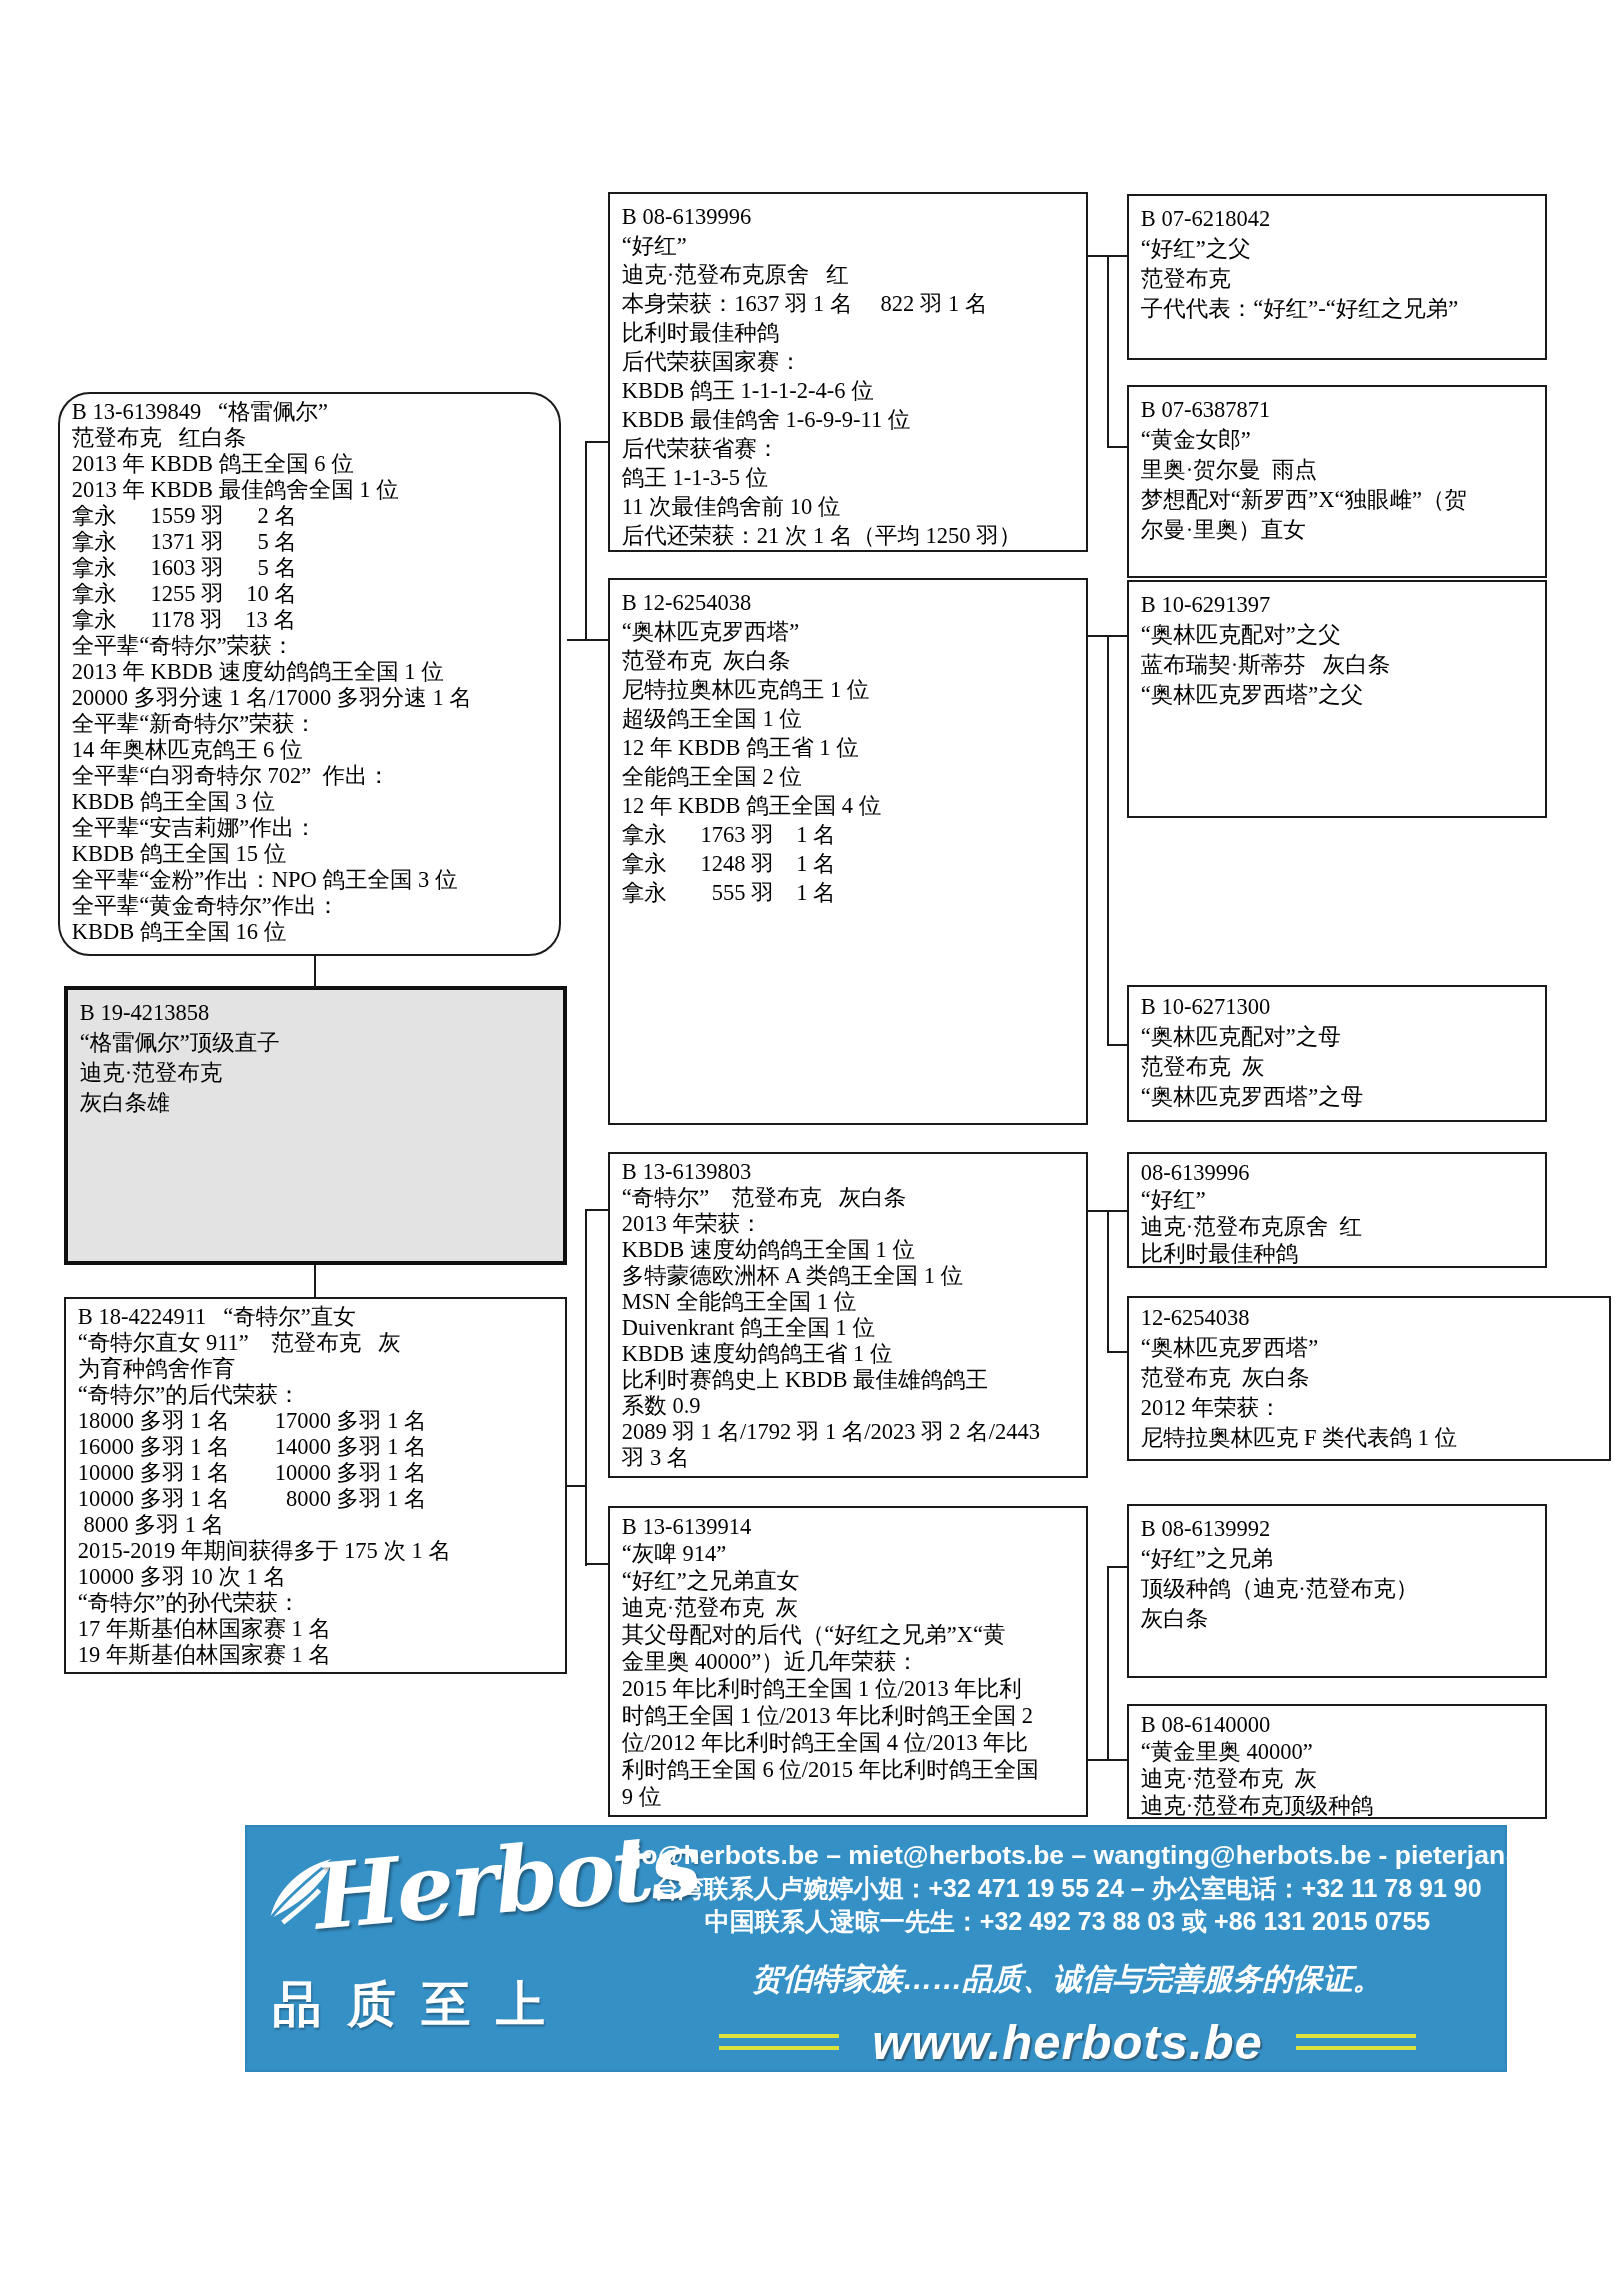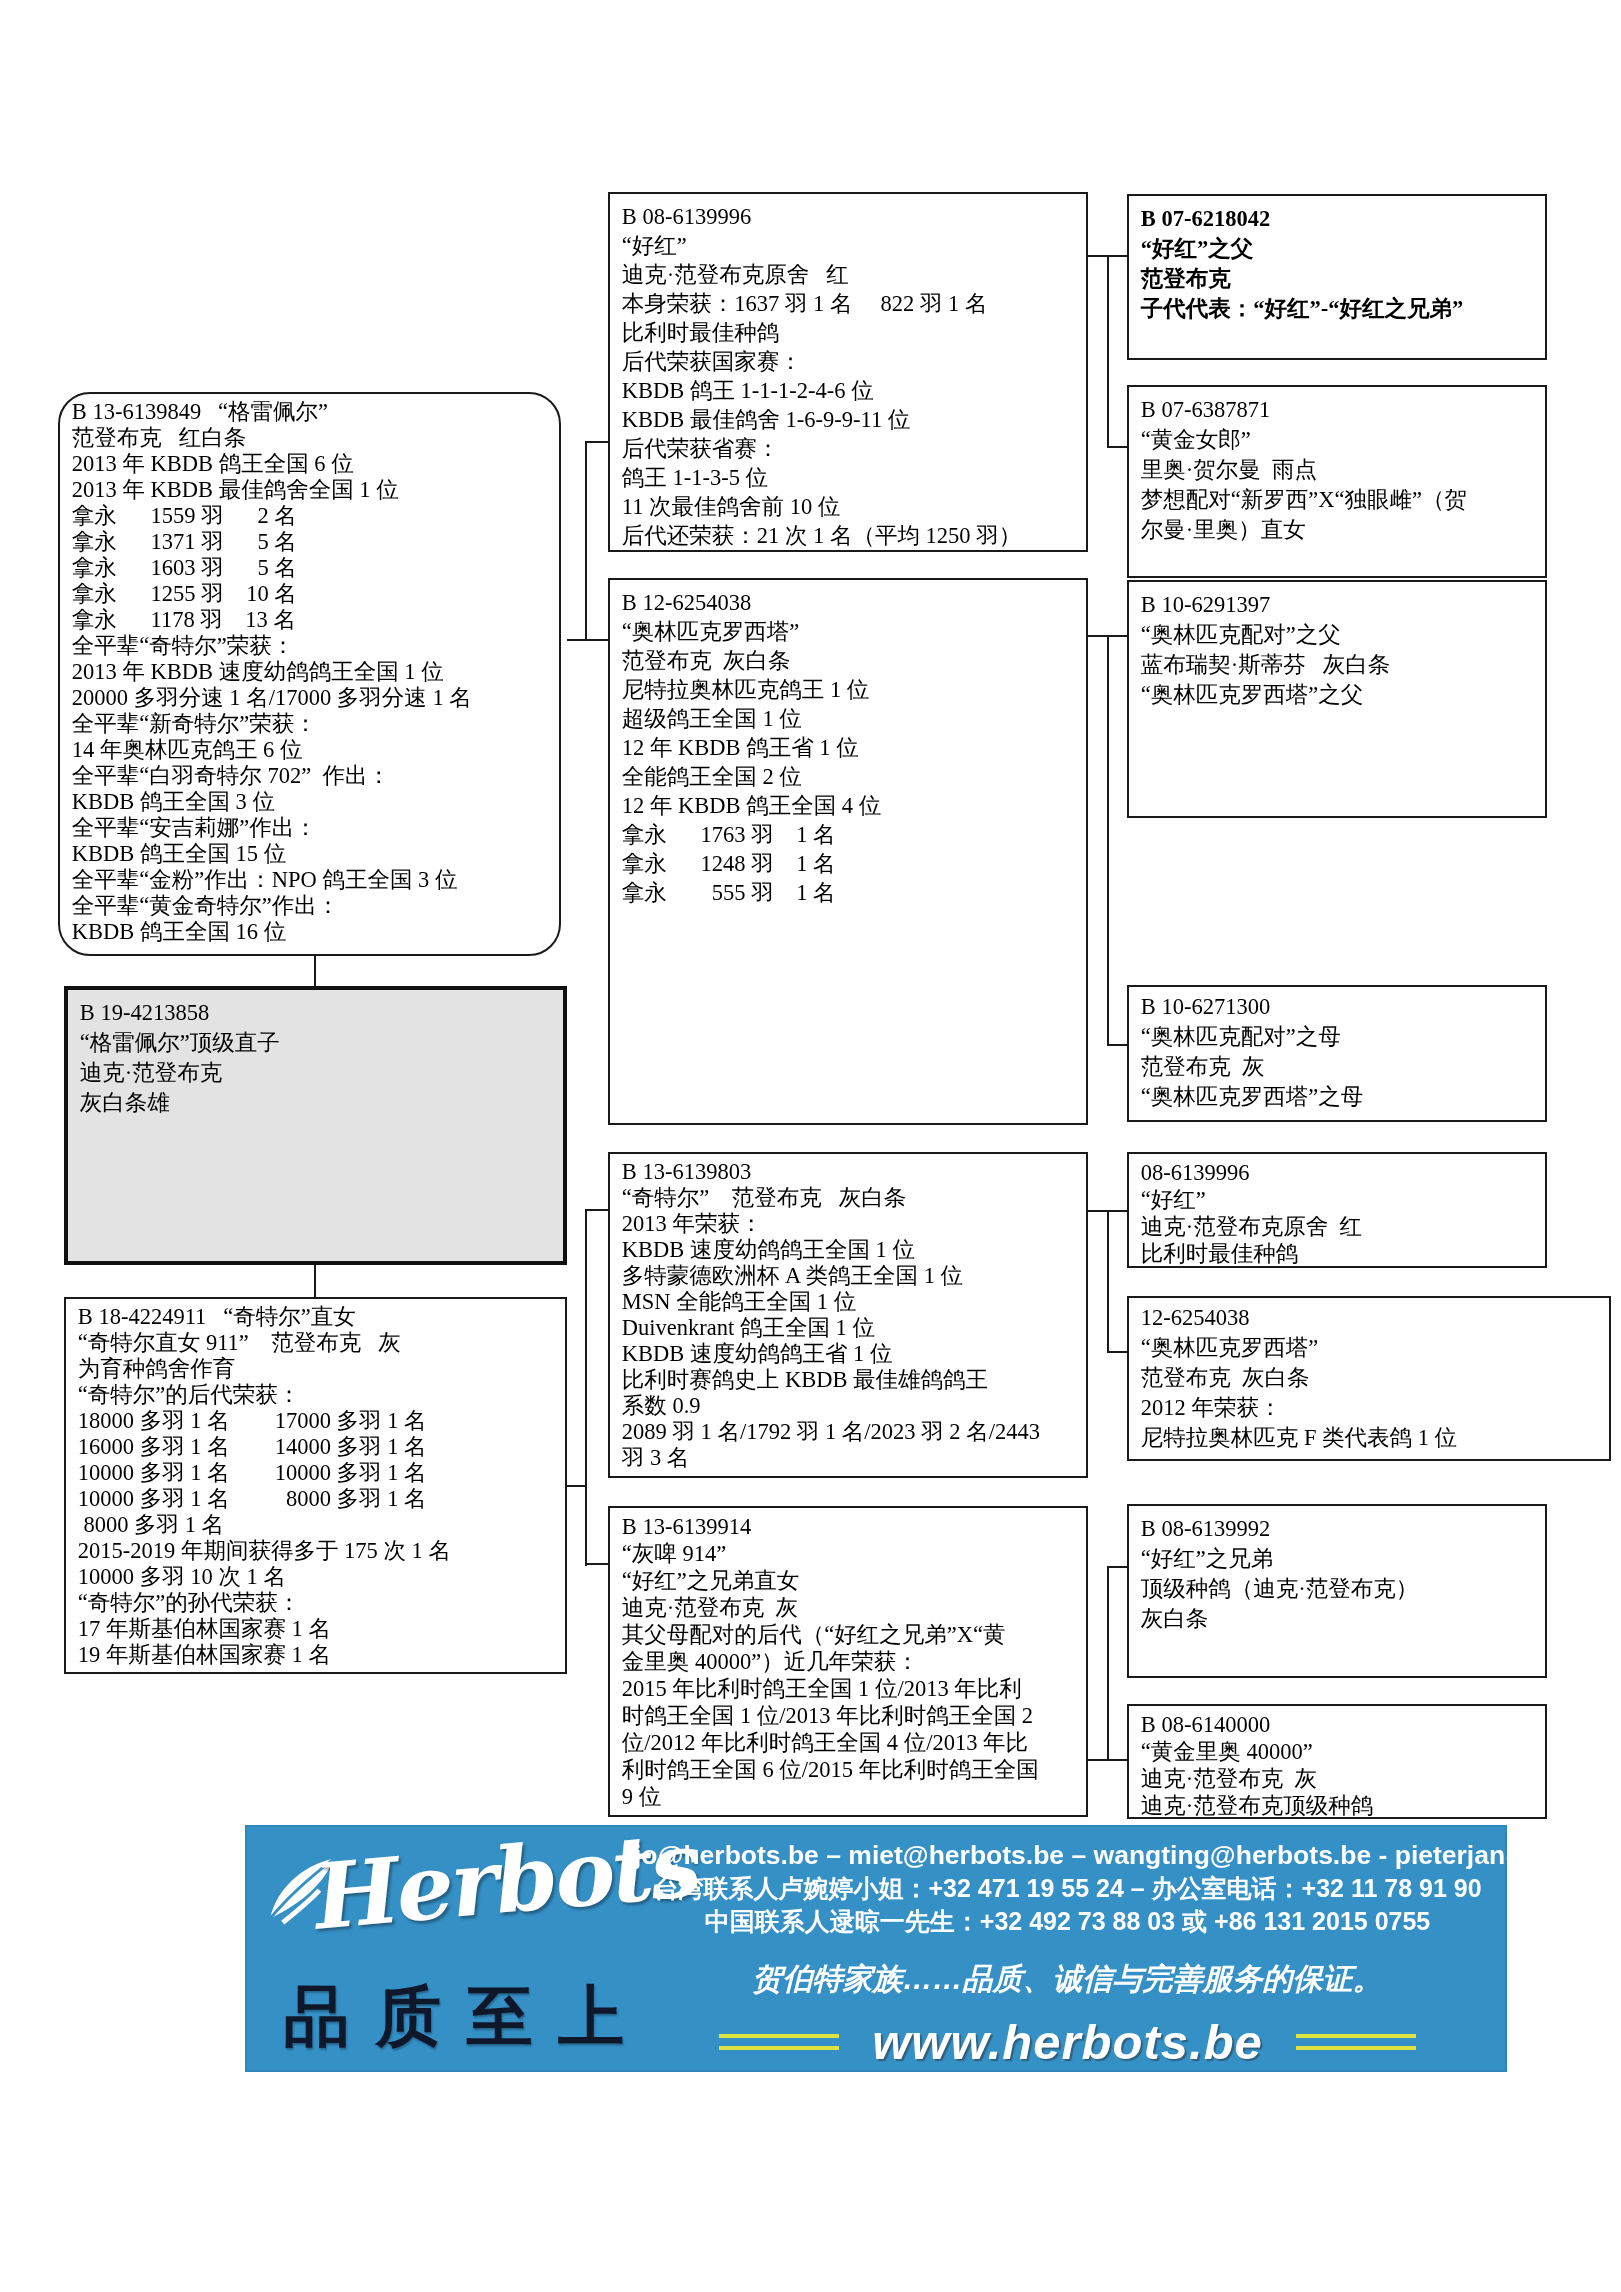--- a/index.html
+++ b/index.html
@@ -12,23 +12,23 @@
   .conn{position:absolute;background:#1a1a1a;}
   
   .banner{position:absolute;left:245px;top:1825px;width:1262px;height:247px;
           background:#3590c6;border:2px solid #2f86bb;box-sizing:border-box;
           font-family:"Liberation Sans","DejaVu Sans",sans-serif;}
   .logo{position:absolute;left:17.6px;top:13.7px;width:382px;height:118px;color:#fff;}
   .logo-text{position:absolute;left:49px;top:-13.7px;font-family:"DejaVu Serif",serif;
         font-style:italic;font-weight:bold;font-size:90px;letter-spacing:-2.9px;
         transform:rotate(-5deg);text-shadow:2px 2.9px 2.9px rgba(0,0,0,.35);}
   .feather{position:absolute;left:-3.9px;top:25.5px;transform:rotate(-18deg);}
-  .logo-sub{position:absolute;left:25.5px;top:145px;color:#0f172a;font-weight:bold;
-        font-size:66px;letter-spacing:25.5px;white-space:nowrap;
-        text-shadow:1px 2px 2px rgba(0,0,0,.3);margin-left:11px;}
+  .logo-sub{position:absolute;left:25.5px;top:145px;color:#ffffff;font-weight:bold;
+        font-size:49px;letter-spacing:25.5px;white-space:nowrap;
+        text-shadow:1px 2px 2px rgba(0,0,0,.3);}
   .contact{position:absolute;left:387px;top:11.8px;right:3.9px;text-align:center;color:#fff;}
   .c-line{font-weight:bold;font-size:26.5px;line-height:33px;white-space:nowrap;}
   .c-line.cjk{font-size:25px;}
   .slogan{margin-top:21.6px;font-weight:bold;font-style:italic;font-size:30px;
           white-space:nowrap;}
   .url-row{margin-top:13.7px;display:flex;align-items:center;justify-content:center;gap:33px;}
   .dline{display:inline-block;width:120px;height:7.8px;border-top:4.9px solid #dde23c;
          border-bottom:4.9px solid #dde23c;}
   .url{font-weight:bold;font-style:italic;font-size:49px;color:#ffffff;
        text-shadow:2px 2px 1px rgba(40,40,40,.45);letter-spacing:1px;}
@@ -137,21 +137,21 @@
       <div class="ln">迪克·范登布克  灰</div>
       <div class="ln">其父母配对的后代（“好红之兄弟”X“黄</div>
       <div class="ln">金里奥 40000”）近几年荣获：</div>
       <div class="ln">2015 年比利时鸽王全国 1 位/2013 年比利</div>
       <div class="ln">时鸽王全国 1 位/2013 年比利时鸽王全国 2</div>
       <div class="ln">位/2012 年比利时鸽王全国 4 位/2013 年比</div>
       <div class="ln">利时鸽王全国 6 位/2015 年比利时鸽王全国</div>
       <div class="ln">9 位</div>
     </div>
 
-  <div class="pbox" style="left:1127px;top:194px;width:420px;height:166px;line-height:30px;padding-top:7.8px;font-weight:bold;">
+  <div class="pbox" style="left:1127px;top:194px;width:420px;height:166px;line-height:30px;padding-top:7.8px;">
       <div class="ln">B 07-6218042</div>
       <div class="ln">“好红”之父</div>
       <div class="ln">范登布克</div>
       <div class="ln">子代代表：“好红”-“好红之兄弟”</div>
     </div>
 
   <div class="pbox" style="left:1127px;top:385px;width:420px;height:193px;line-height:30px;padding-top:7.8px;">
       <div class="ln">B 07-6387871</div>
       <div class="ln">“黄金女郎”</div>
       <div class="ln">里奥·贺尔曼  雨点</div>

